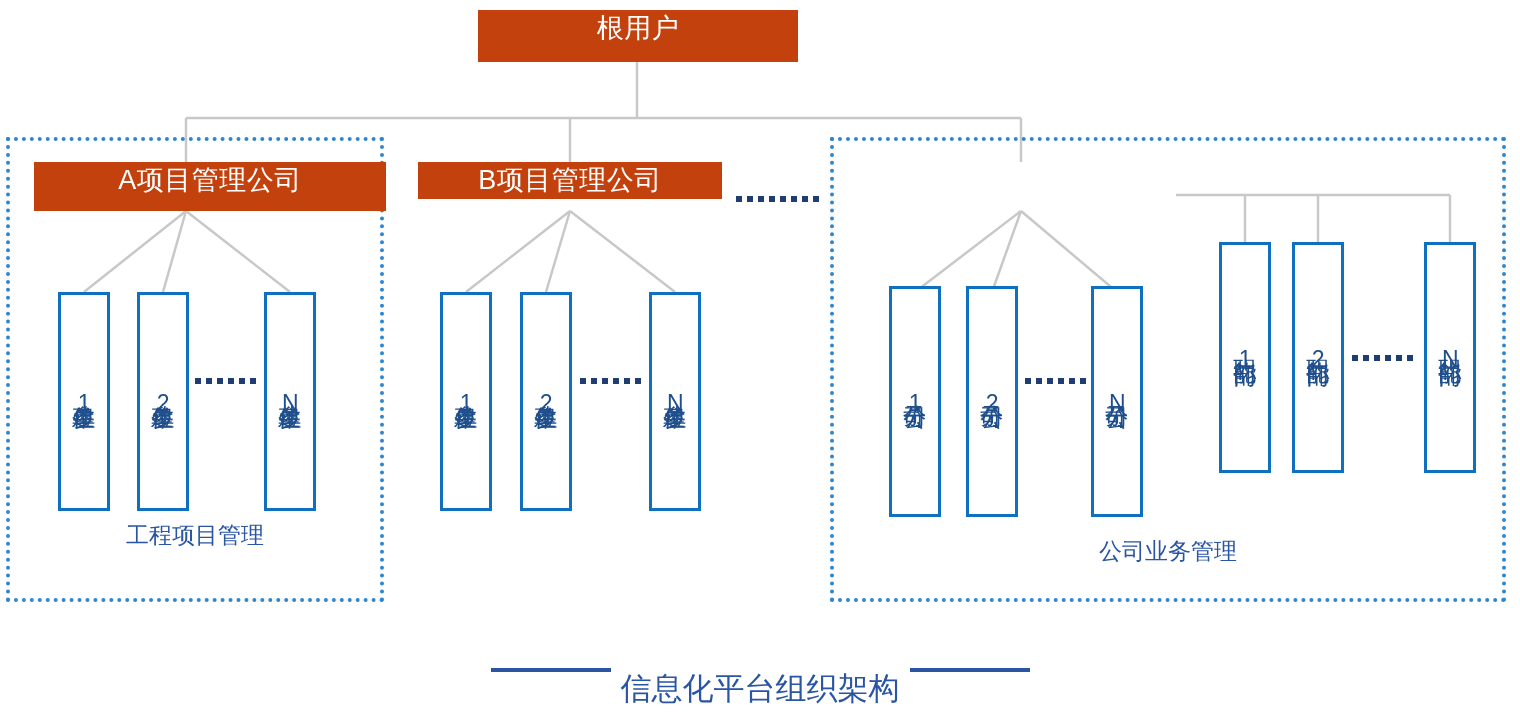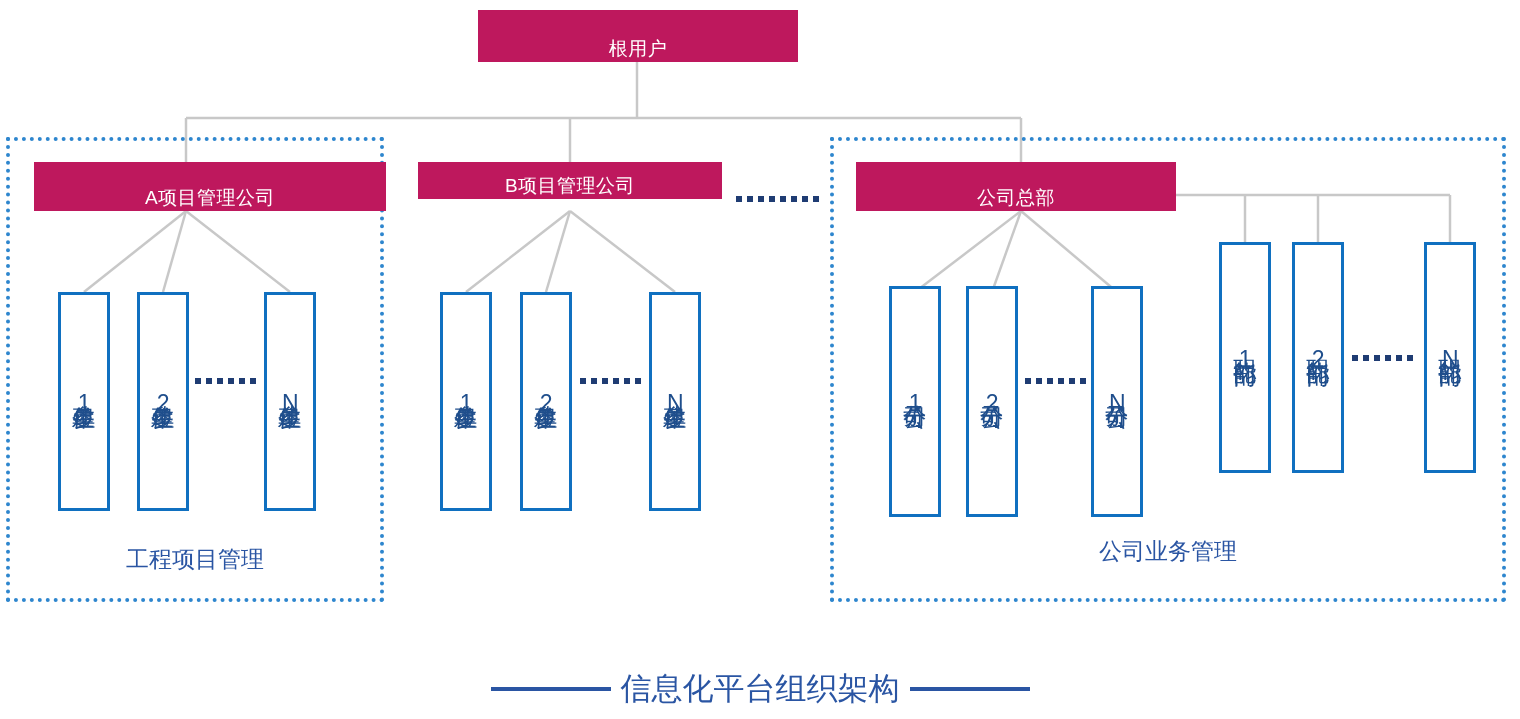--- a/index.html
+++ b/index.html
@@ -15,26 +15,26 @@
 
   svg.lines {
     position: absolute; left: 0; top: 0;
     width: 1520px; height: 719px;
     pointer-events: none;
   }
 
   
   .hdr {
     position: absolute;
-    background: #be185d;
+    background: #c2410c;
     color: #ffffff;
     display: flex;
-    align-items: flex-end;
+    align-items: flex-start;
     justify-content: center;
-    font-size: 19px;
+    font-size: 27px;
     letter-spacing: 0.5px;
     white-space: nowrap;
   }
 
   
   .region {
     position: absolute;
     border: 4px dotted #2E86CE;
     box-sizing: border-box;
   }
@@ -79,21 +79,20 @@
     display: block;
     width: 6px; height: 6px;
     background: #1F3C73;
   }
 
   
   .footer {
     position: absolute;
     left: 0; right: 0;
     display: flex;
-    align-items: center;
     justify-content: center;
     gap: 10px;
   }
   .footer .rule {
     width: 120px; height: 4px;
     background: #2A55A3;
   }
   .footer .ftitle {
     font-size: 31px;
     color: #2A55A3;
@@ -156,21 +155,21 @@
       <i></i>
       <i></i>
       <i></i>
       <i></i>
       <i></i>
   </div>
   <div class="vbox" style="left:264px; top:292px; width:52px; height:219px;">
     <span>参建单位N</span>
   </div>
 
-  <div class="region-label" style="left:6px; top:544px; width:378px;">工程项目管理</div>
+  <div class="region-label" style="left:6px; top:520px; width:378px;">工程项目管理</div>
 
   <div class="hdr" style="left:418px; top:162px; width:304px; height:37px;">
     <span>B项目管理公司</span>
   </div>
 
   <div class="dots" style="left:736px; top:196px;">
     <i></i>
       <i></i>
       <i></i>
       <i></i>
@@ -193,23 +192,20 @@
       <i></i>
       <i></i>
       <i></i>
   </div>
   <div class="vbox" style="left:649px; top:292px; width:52px; height:219px;">
     <span>参建单位N</span>
   </div>
 
   <div class="region" style="left:830px; top:137px; width:676px; height:465px;"></div>
 
-  <div class="hdr" style="left:856px; top:162px; width:320px; height:49px;">
-    <span>公司总部</span>
-  </div>
 
   <div class="vbox" style="left:889px; top:286px; width:52px; height:231px;">
     <span>分子公司1</span>
   </div>
   <div class="vbox" style="left:966px; top:286px; width:52px; height:231px;">
     <span>分子公司2</span>
   </div>
   <div class="dots" style="left:1025px; top:378px;">
     <i></i>
       <i></i>

